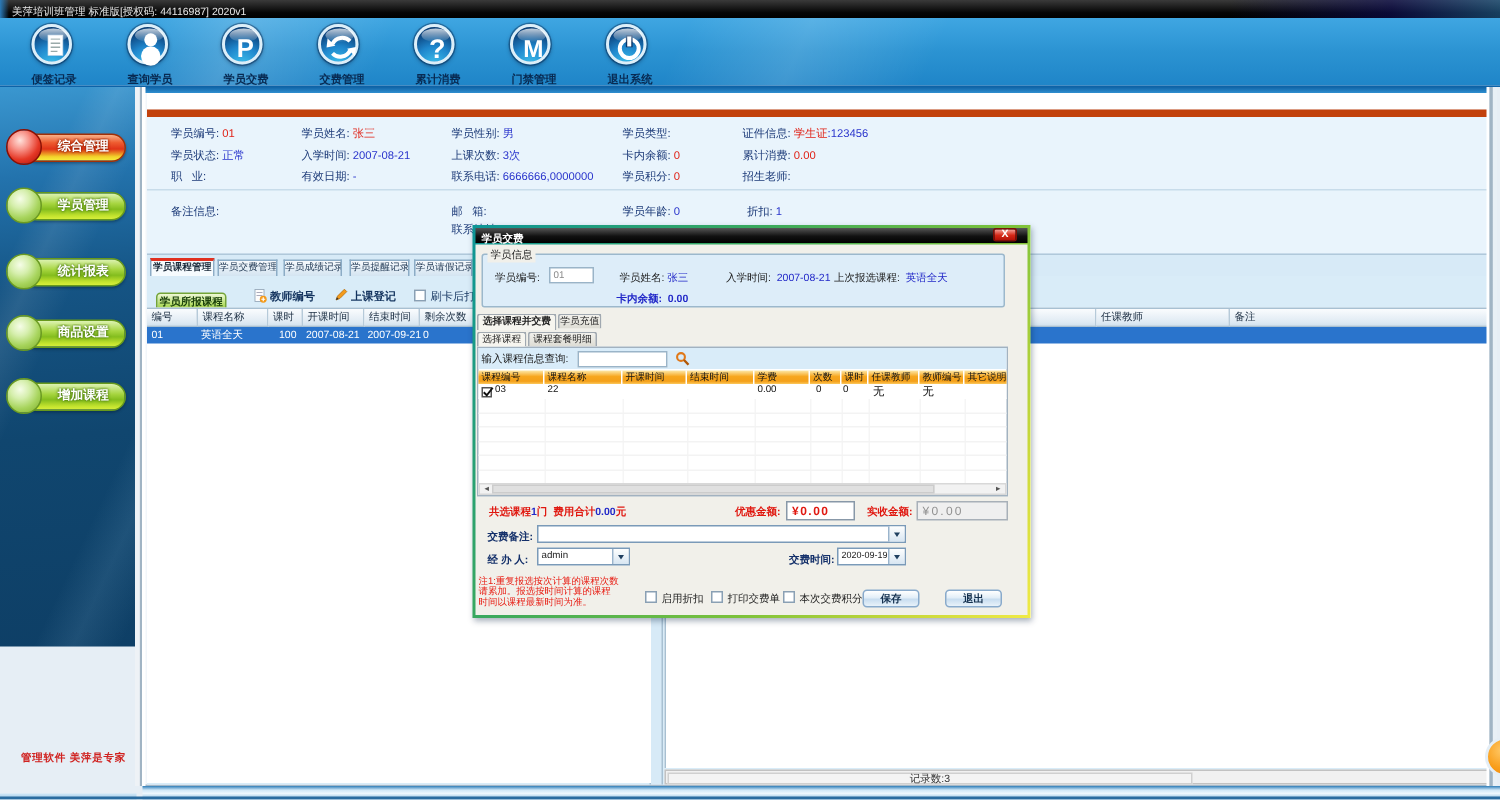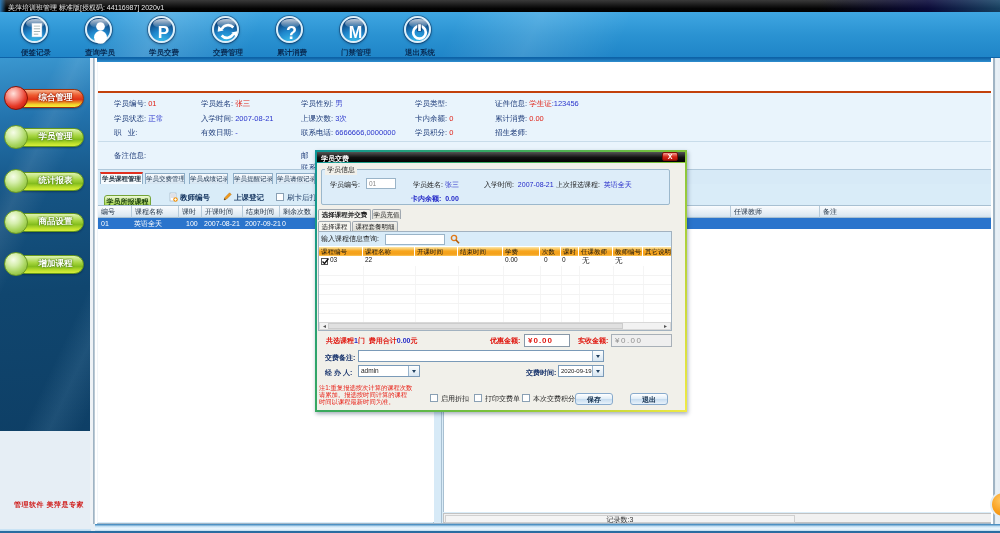--- a/index.html
+++ b/index.html
@@ -47,21 +47,21 @@
 #main { left:95px; top:58px; width:902px; height:466px; background:#fff; border:1px solid #fff; border-top-color:#a4b8c8; border-bottom-color:#a4b8c8; box-shadow:inset 0 0 0 2px #f2f6fa; }
 #main .topline { position:absolute; left:-1px; top:-1px; width:902px; height:4px; background:linear-gradient(180deg,#0f63a6,#2f8fd0); }
 
 #toprow { position:absolute; left:2px; top:3px; width:898px; height:27px; background:#f1f8fc; }
 .nav { font-size:7.5px; color:#1c3a78; position:absolute; }
 #empinput { position:absolute; left:71px; top:7px; width:57px; height:13px; background:#fff; border:1px solid #7fa8c8; }
 #gobtn { position:absolute; left:132px; top:7px; width:14px; height:14px; border-radius:50%; background:radial-gradient(circle at 40% 30%,#d8f8a0,#86d81e 55%,#3f9a06); border:1px solid #3a8a08; }
 #gobtn:after { content:""; position:absolute; left:5px; top:3.5px; border-left:5px solid #0a4a10; border-top:3.5px solid transparent; border-bottom:3.5px solid transparent; }
 .btn { position:absolute; top:7px; height:15px; background:linear-gradient(180deg,#ffffff 0%,#eaf4fb 45%,#cde3f4 55%,#e6f2fa 100%); border:1px solid #9abcd8; border-radius:3px; font-size:7.5px; color:#14406e; text-align:center; line-height:13px; font-weight:bold; }
 
-#info { position:absolute; left:2px; top:32px; width:898px; height:110px; background:#e9f4fc; border-top:2px solid #c2410c; }
+#info { position:absolute; left:2px; top:14px; width:898px; height:110px; background:#e9f4fc; border-top:5px solid #c2410c; }
 #info .sep { position:absolute; left:0; width:898px; height:1px; background:#c8dcea; }
 .lab { position:absolute; font-size:7.5px; color:#1c3a78; white-space:nowrap; }
 .vred { color:#e02318; font-weight:normal; }
 .vblue { color:#2a35cc; font-weight:normal; }
 
 #tabsec { position:absolute; left:2px; top:110px; width:898px; height:354px; background:#d7eaf7; border-top:1px solid #b0c8da; }
 .mtab { position:absolute; top:3px; height:11px; font-size:6.5px; color:#223a55; text-align:center; line-height:10px; background:linear-gradient(180deg,#f7fafd,#d4e4f1); border:1px solid #8cacc6; border-bottom:none; }
 .mtab.act { background:#f6fbfe; border-top:2px solid #e03020; color:#1a2a3a; font-weight:bold; z-index:2; height:12px; top:2px; }
 #tabsec .tabline { position:absolute; left:0; top:14px; width:898px; height:1px; background:#8cacc6; }
 

